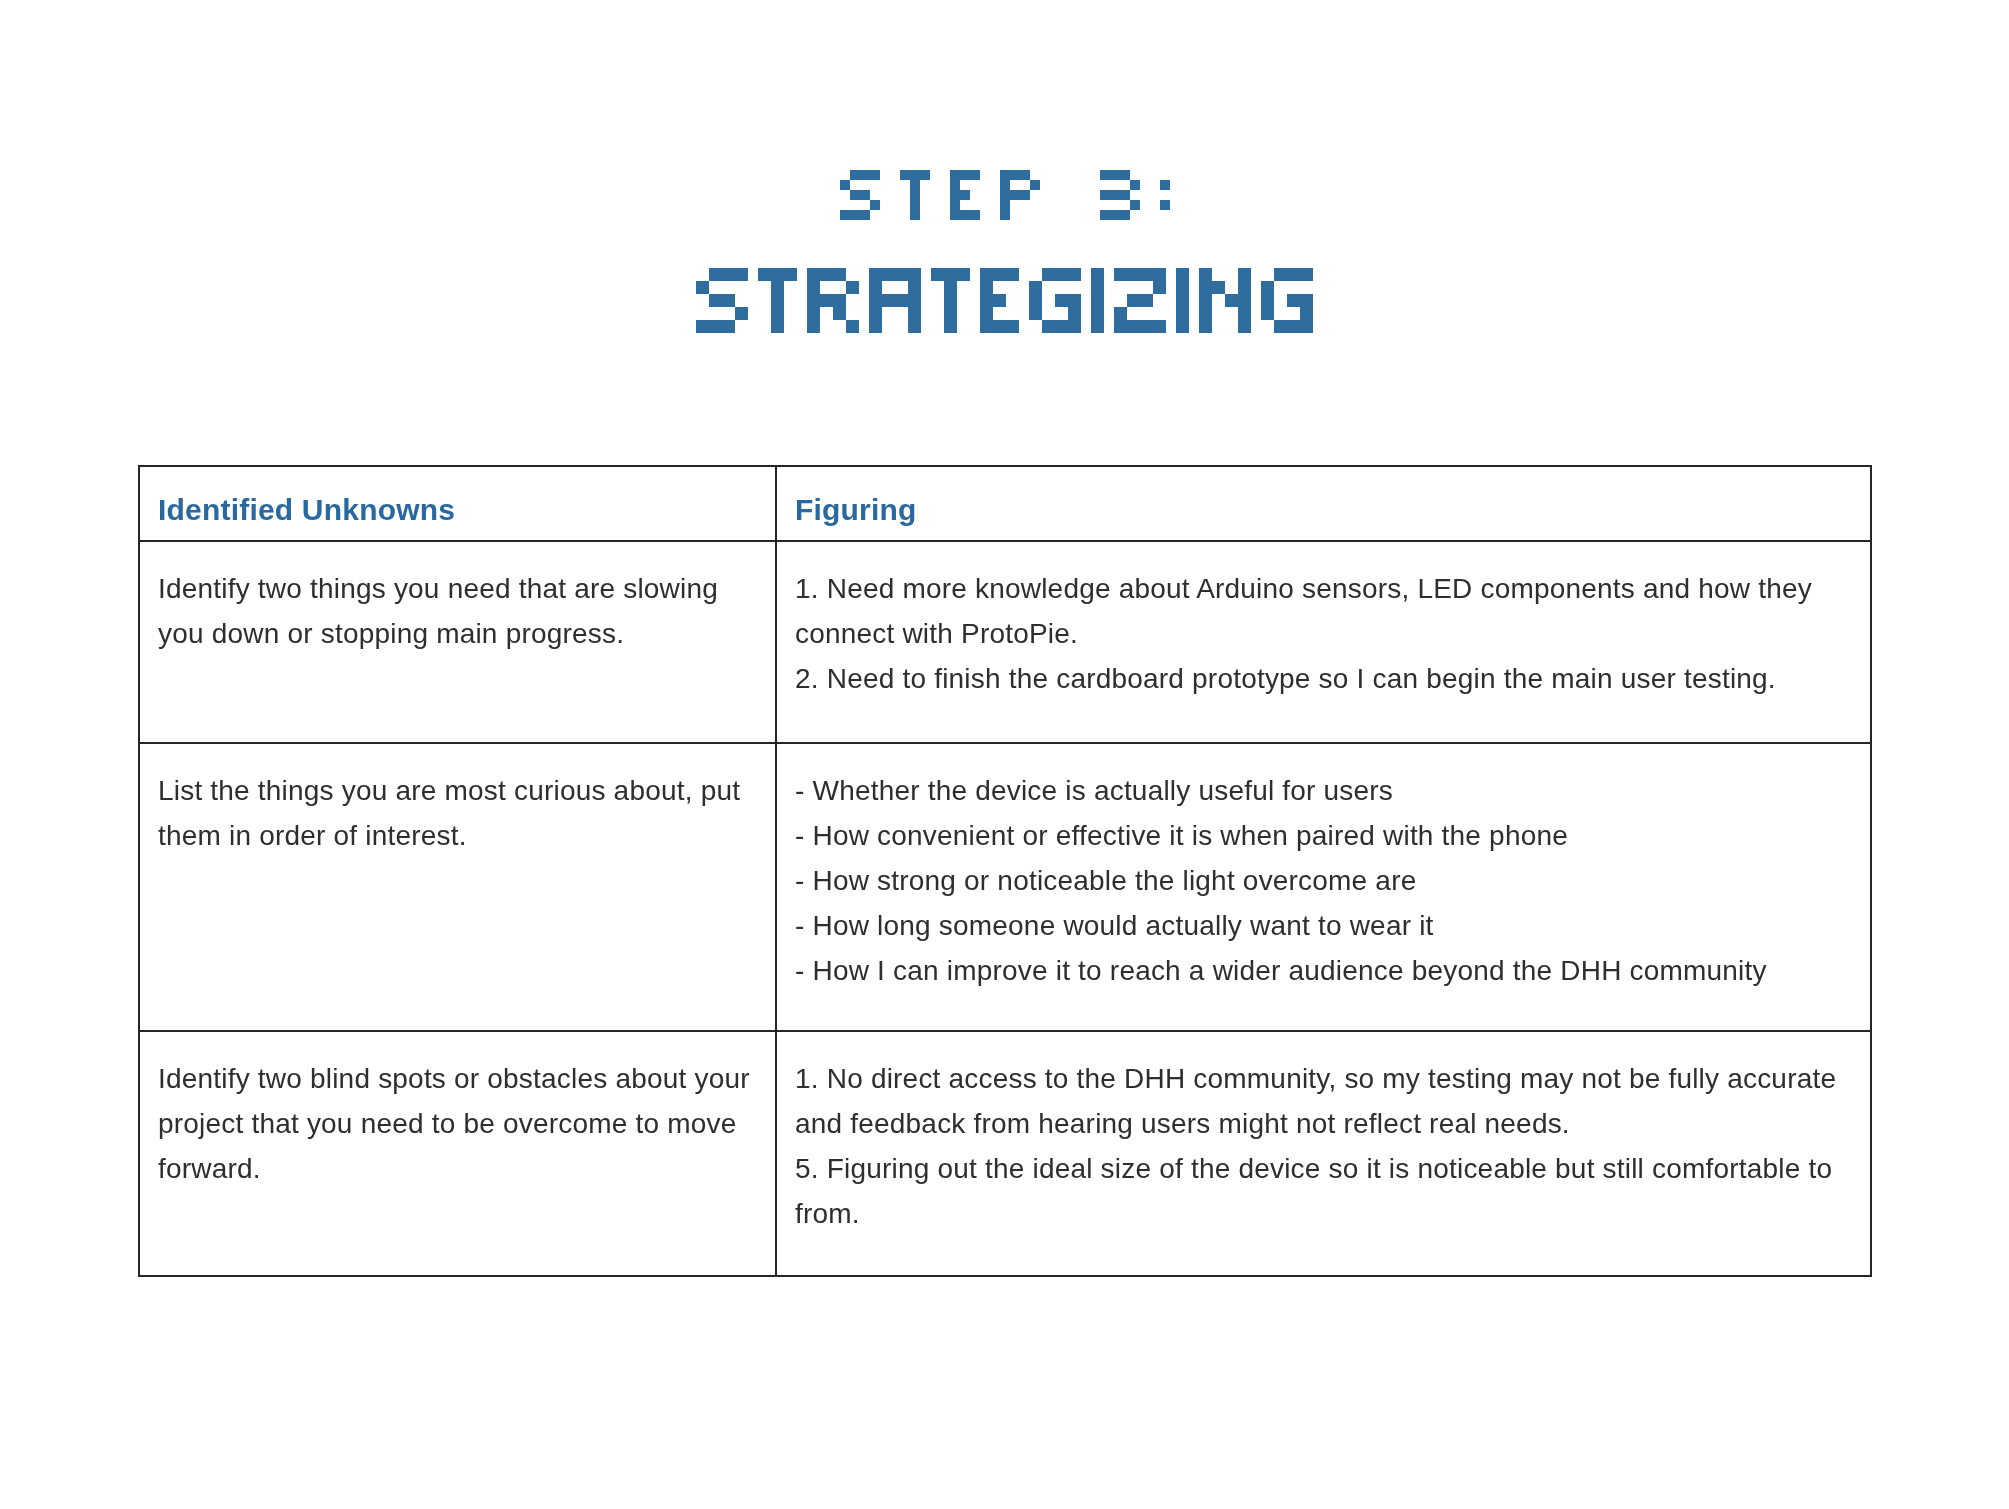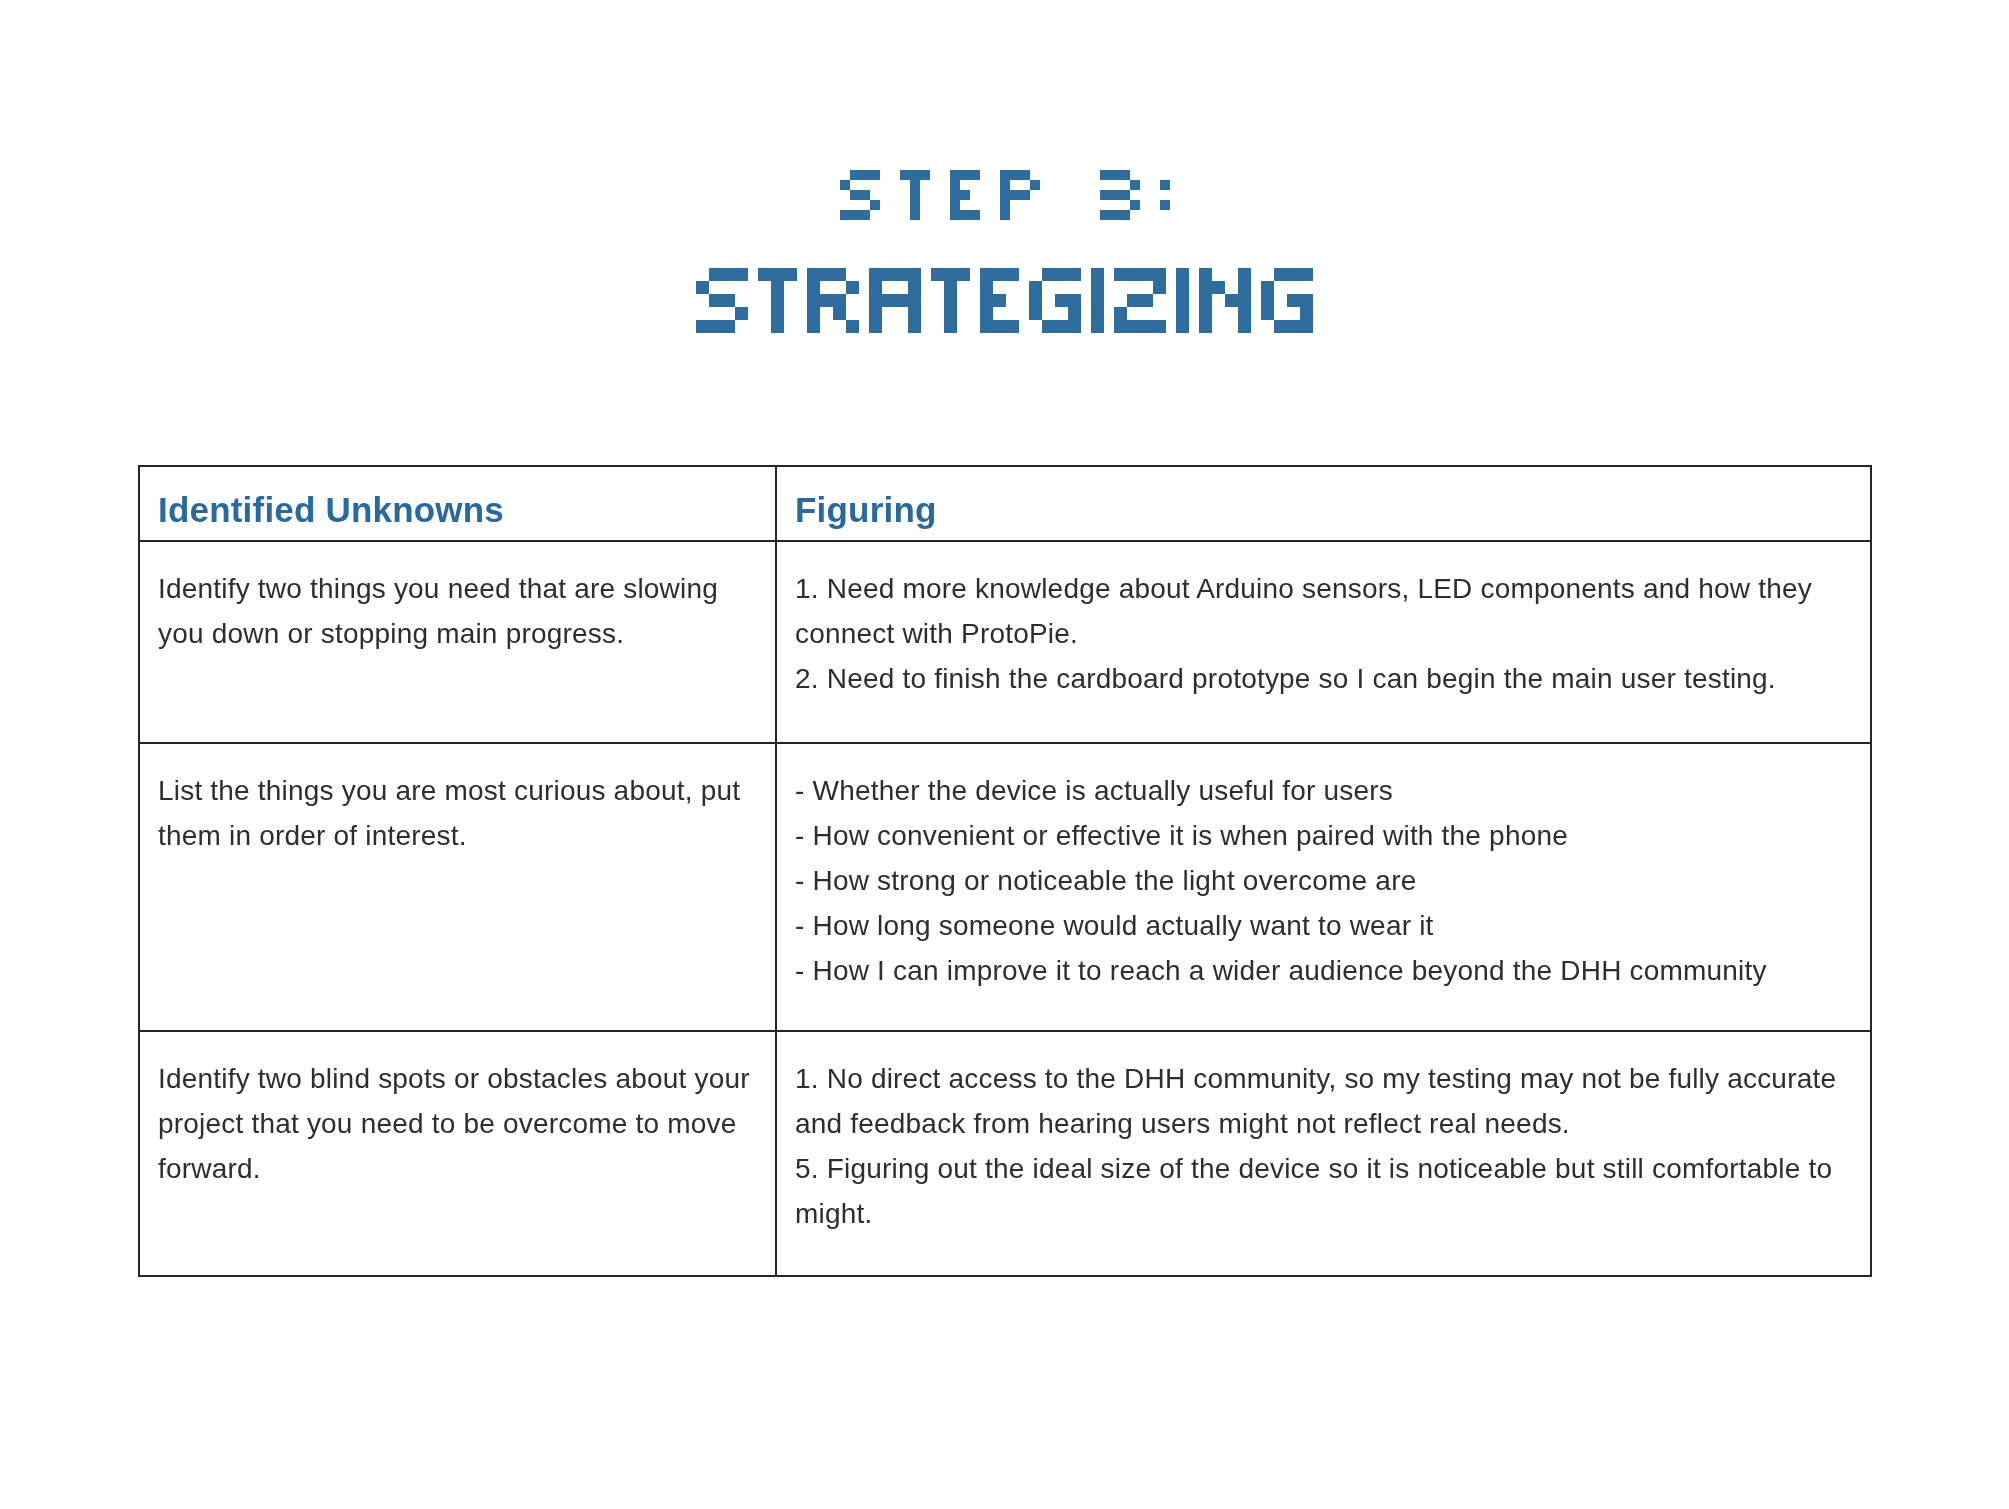--- a/index.html
+++ b/index.html
@@ -34,21 +34,21 @@
   table.unknowns col.c2{width:1095px;}
   table.unknowns th, table.unknowns td{
     border:2px solid var(--border-color,#262626);
     box-sizing:border-box;
     text-align:left;
   }
   table.unknowns th{
     height:75px;
     vertical-align:middle;
     padding:12px 16px 0 18px;
-    font-size:35px;
+    font-size:30px;
     font-weight:bold;
     letter-spacing:.2px;
     color:var(--header-color,#29699f);
   }
   table.unknowns td{
     vertical-align:top;
     padding:24px 14px 12px 18px;
     font-size:28px;
     line-height:45px;
     letter-spacing:.2px;
@@ -314,17 +314,17 @@
       <tr class="r2">
         <td>
           <div class="cell-line">Identify two blind spots or obstacles about your</div>
           <div class="cell-line">project that you need to be overcome to move</div>
           <div class="cell-line">forward.</div>
         </td>
         <td>
           <div class="cell-line">1. No direct access to the DHH community, so my testing may not be fully accurate</div>
           <div class="cell-line">and feedback from hearing users might not reflect real needs.</div>
           <div class="cell-line">5. Figuring out the ideal size of the device so it is noticeable but still comfortable to</div>
-          <div class="cell-line">might.</div>
+          <div class="cell-line">from.</div>
         </td>
       </tr>
     </tbody>
 </table>
 
 </body></html>

